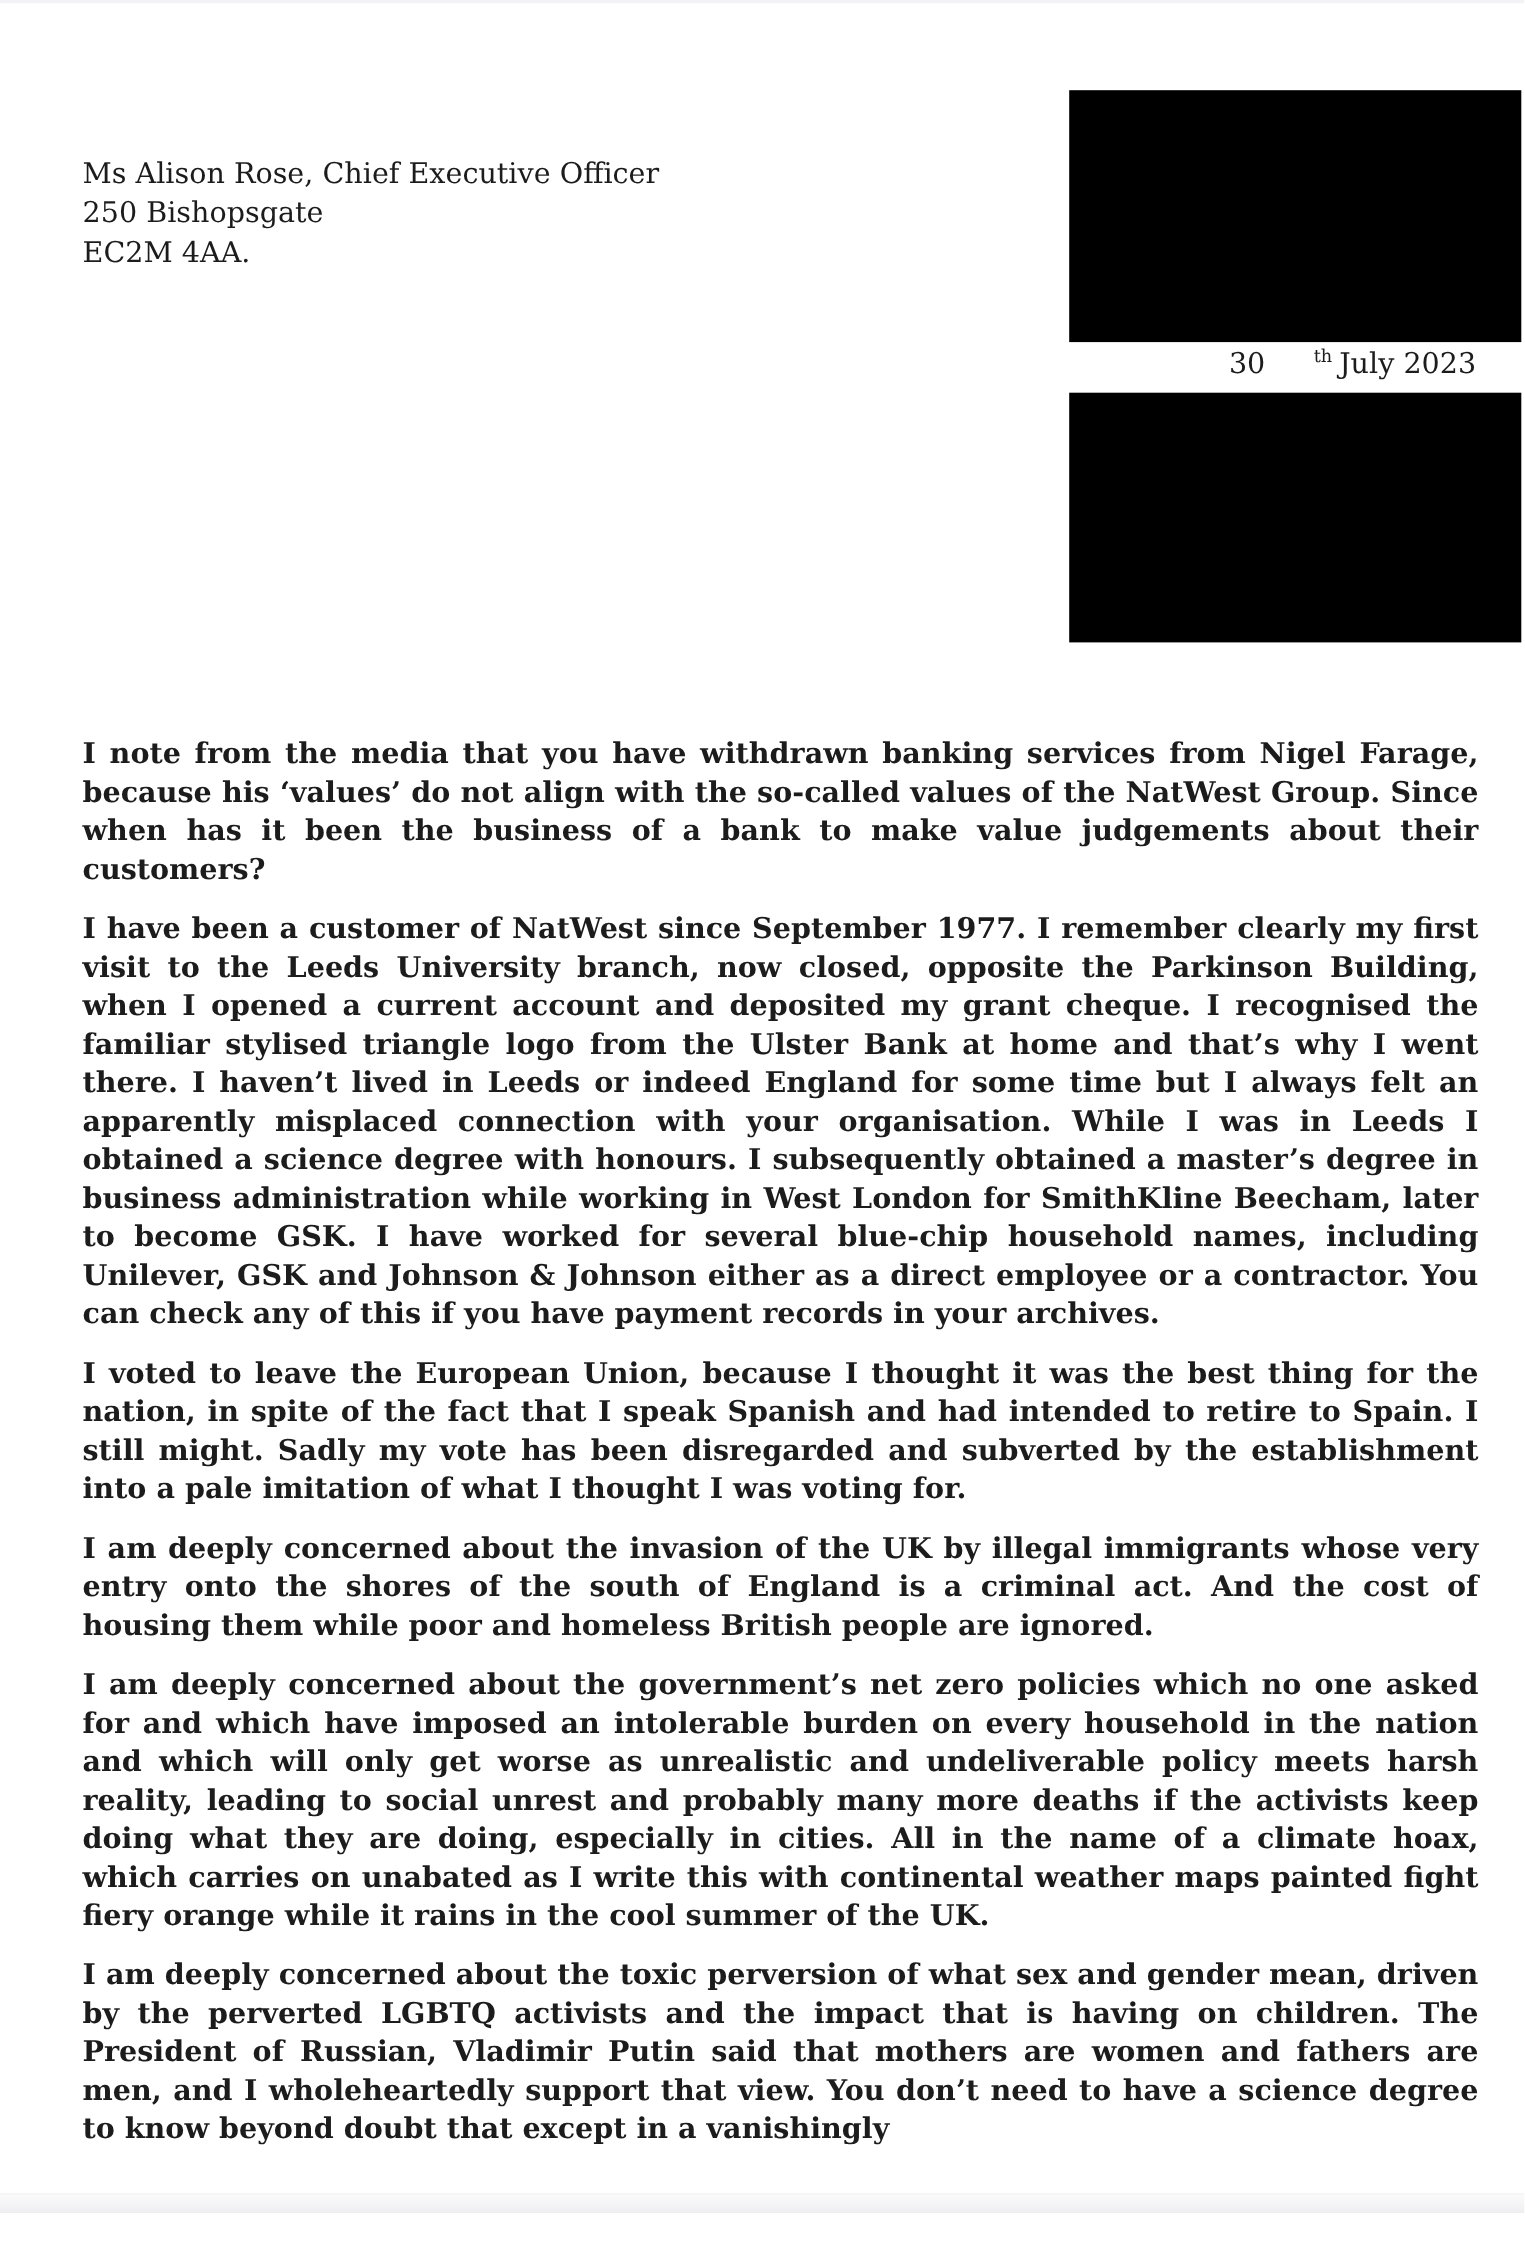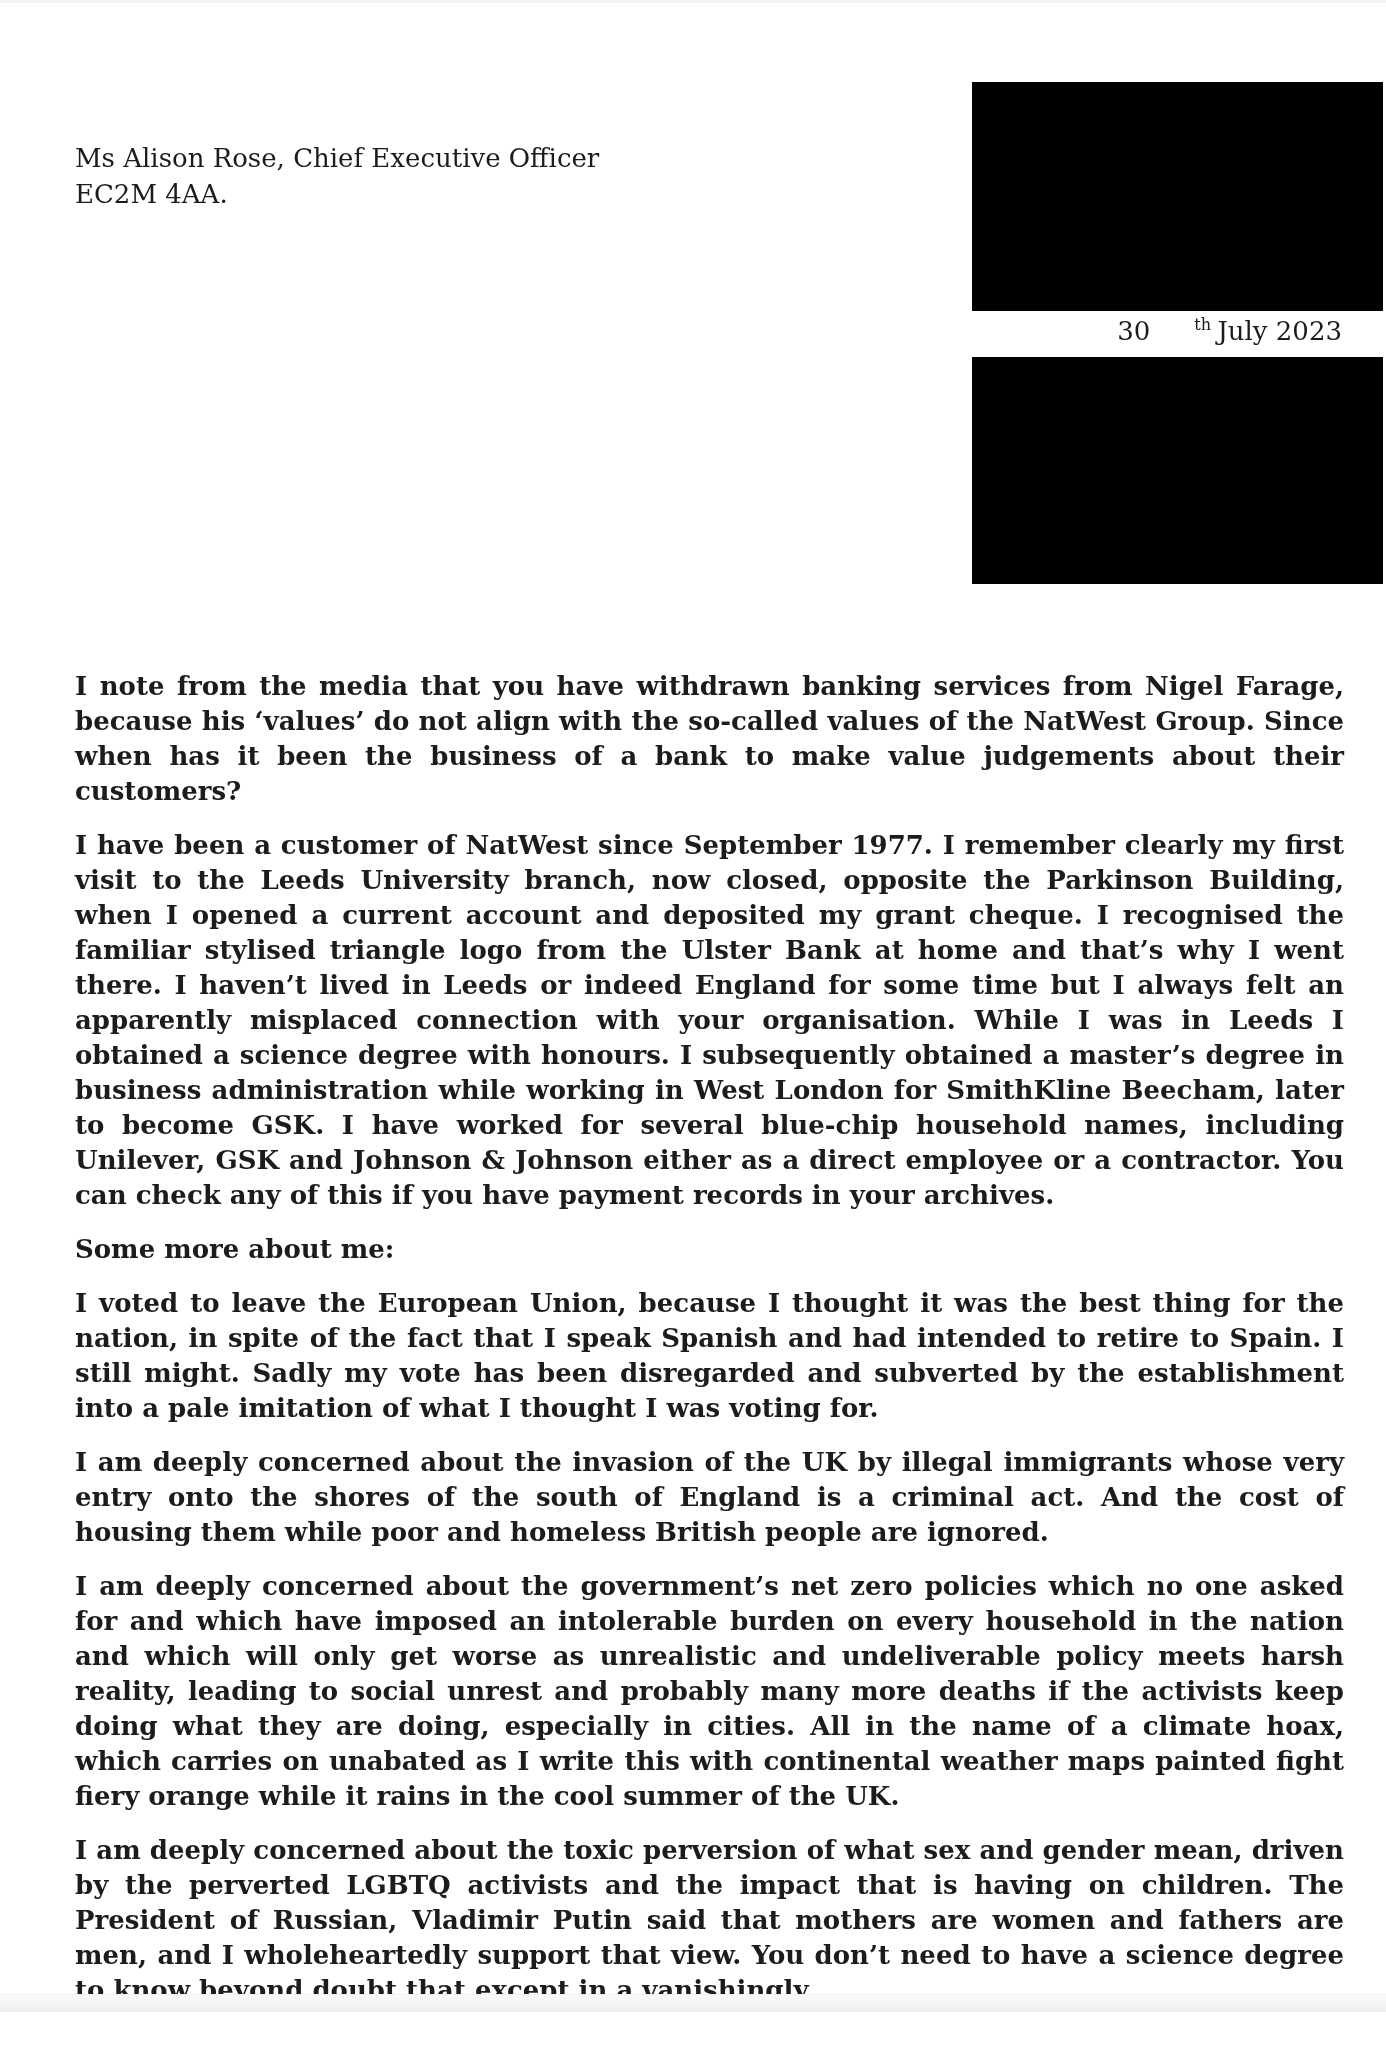--- a/index.html
+++ b/index.html
@@ -89,35 +89,35 @@
 </style>
 </head>
 <body>
 
 <div class="page">
 
   <div class="top-line"></div>
 
   <div class="recipient-address">
     <div>Ms Alison Rose, Chief Executive Officer</div>
+    <div>250 Bishopsgate</div>
     <div>EC2M 4AA.</div>
   </div>
 
   <div class="redaction redaction-1"></div>
 
   <div class="letter-date">
     <span>30</span><sup>th</sup><span class="month-year">July 2023</span>
   </div>
 
   <div class="redaction redaction-2"></div>
 
   <div class="letter-body">
     <p>I note from the media that you have withdrawn banking services from Nigel Farage, because his ‘values’ do not align with the so-called values of the NatWest Group. Since when has it been the business of a bank to make value judgements about their customers?</p>
     <p>I have been a customer of NatWest since September 1977.  I remember clearly my first visit to the Leeds University branch, now closed, opposite the Parkinson Building, when I opened a current account and deposited my grant cheque. I recognised the familiar stylised triangle logo from the Ulster Bank at home and that’s why I went there. I haven’t lived in Leeds or indeed England for some time but I always felt an apparently misplaced connection with your organisation.  While I was in Leeds I obtained a science degree with honours. I subsequently obtained a master’s degree in business administration while working in West London for SmithKline Beecham, later to become GSK. I have worked for several blue-chip household names, including Unilever, GSK and Johnson &amp; Johnson either as a direct employee or a contractor. You can check any of this if you have payment records in your archives.</p>
-    <p>Some more about me:</p>
     <p>I voted to leave the European Union, because I thought it was the best thing for the nation, in spite of the fact that I speak Spanish and had intended to retire to Spain. I still might. Sadly my vote has been disregarded and subverted by the establishment into a pale imitation of what I thought I was voting for.</p>
     <p>I am deeply concerned about the invasion of the UK by illegal immigrants whose very entry onto the shores of the south of England is a criminal act. And the cost of housing them while poor and homeless British people are ignored.</p>
     <p>I am deeply concerned about the government’s net zero policies which no one asked for and which have imposed an intolerable burden on every household in the nation and which will only get worse as unrealistic and undeliverable policy meets harsh reality, leading to social unrest and probably many more deaths if the activists keep doing what they are doing, especially in cities. All in the name of a climate hoax, which carries on unabated as I write this with continental weather maps painted fight fiery orange while it rains in the cool summer of the UK.</p>
     <p>I am deeply concerned about the toxic perversion of what sex and gender mean, driven by the perverted LGBTQ activists and the impact that is having on children. The President of Russian, Vladimir Putin said that mothers are women and fathers are men, and I wholeheartedly support that view. You don’t need to have a science degree to know beyond doubt that except in a vanishingly</p>
   </div>
 
   <div class="bottom-strip"></div>
 
 </div>
 

